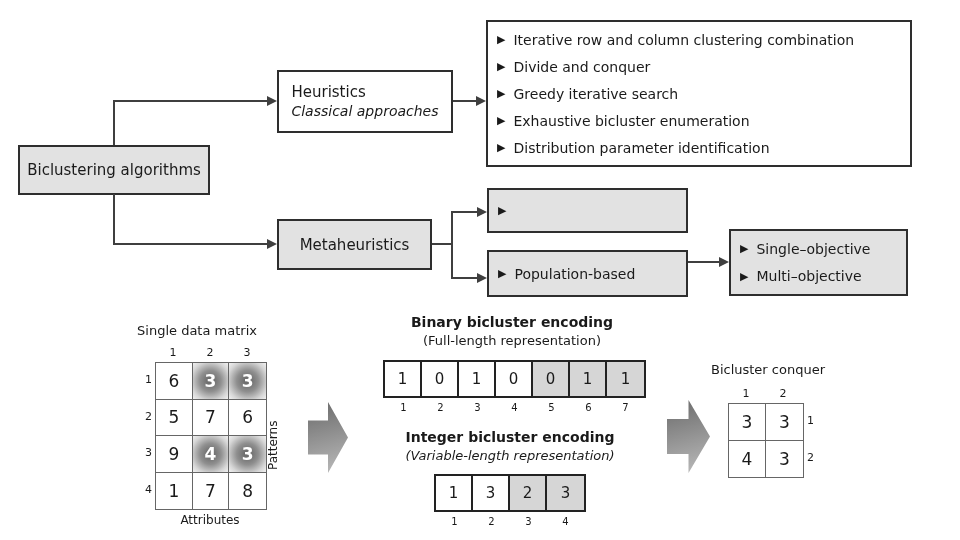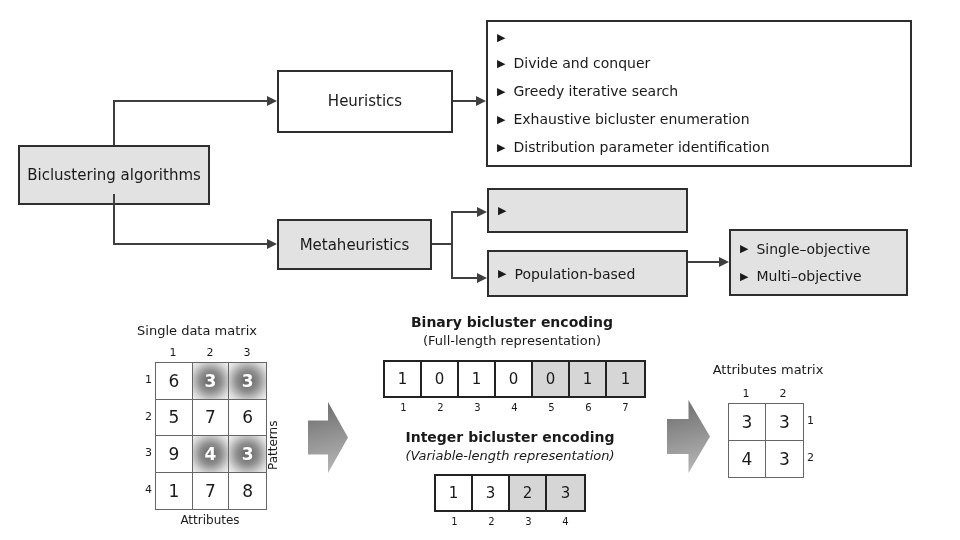--- a/index.html
+++ b/index.html
@@ -7,21 +7,21 @@
     position:relative;width:960px;height:540px;background:#ffffff;
     font-family:"DejaVu Sans","Liberation Sans",sans-serif;color:#1a1a1a;
     overflow:hidden;
     --box-fill:#e2e2e2;--box-border:#2e2e2e;--line:#3f3f3f;
     --cell-shade:#d6d6d6;--arrow-dark:#6a6a6a;--arrow-light:#bcbcbc;--grid-line:#666;
   }
   .box{position:absolute;box-sizing:border-box;border:2px solid var(--box-border);
        display:flex;align-items:center;justify-content:center;background:#fff;}
   .box.gray{background:var(--box-fill);}
   .box .stack{text-align:left;line-height:1.35;}
-  .root-box{left:18px;top:145px;width:192px;height:60px;font-size:15px;}
+  .root-box{left:18px;top:145px;width:192px;height:50px;font-size:15px;}
   .heur-box{left:277px;top:70px;width:176px;height:63px;font-size:15px;}
   .heur-box .sub{font-style:italic;font-size:14px;}
   .list-box{left:486px;top:20px;width:426px;height:147px;align-items:stretch;justify-content:flex-start;}
   .list-inner{display:flex;flex-direction:column;justify-content:space-around;padding:4px 6px 4px 9px;width:100%;}
   .li{display:flex;align-items:center;font-size:14px;white-space:nowrap;}
   .bullet{font-size:11px;margin-right:8px;line-height:1;}
   .meta-box{left:277px;top:219px;width:155px;height:51px;font-size:15px;}
   .child-box{width:201px;height:45px;justify-content:flex-start;padding-left:9px;font-size:14px;}
   .child1{left:487px;top:188px;}
   .child2{left:487px;top:250px;height:47px;}
@@ -60,27 +60,29 @@
 
 <div class="canvas" style="--box-fill: #e2e2e2; --box-border: #2e2e2e; --line: #3f3f3f; --cell-shade: #d6d6d6; --arrow-dark: #6a6a6a; --arrow-light: #bcbcbc;">
 
   <div class="box gray root-box">
     <span>Biclustering algorithms</span>
   </div>
 
   <div class="box heur-box">
     <div class="stack">
       <div>Heuristics</div>
+      <div class="sub">Classical approaches</div>
     </div>
   </div>
 
   <div class="box list-box">
     <div class="list-inner" id="heur-list">
         <div class="li">
           <span class="bullet">▶</span>
+          <span>Iterative row and column clustering combination</span>
         </div>
         <div class="li">
           <span class="bullet">▶</span>
           <span>Divide and conquer</span>
         </div>
         <div class="li">
           <span class="bullet">▶</span>
           <span>Greedy iterative search</span>
         </div>
         <div class="li">
@@ -203,21 +205,21 @@
     </div>
   <div class="idx-row" id="int-idx" style="left:436px;top:516px;">
       <div class="idx">1</div>
       <div class="idx">2</div>
       <div class="idx">3</div>
       <div class="idx">4</div>
     </div>
 
   <div class="bigarrow" style="left:667px;top:400px;width:43px;height:73px;"></div>
 
-  <div class="sec-title" style="left:693px;top:362px;width:150px;">Attributes matrix</div>
+  <div class="sec-title" style="left:693px;top:362px;width:150px;">Bicluster conquer</div>
   <div id="bic-colheads">
       <div class="small-lab" style="left: 739px; top: 387px; width: 14px; position: absolute;">1</div>
       <div class="small-lab" style="left: 776px; top: 387px; width: 14px; position: absolute;">2</div>
     </div>
   <div id="bic-rowlabels">
       <div class="small-lab" style="left: 807px; top: 414px; width: 14px; position: absolute; text-align: left;">1</div>
       <div class="small-lab" style="left: 807px; top: 451px; width: 14px; position: absolute; text-align: left;">2</div>
     </div>
   <div class="grid" id="bic-grid" style="left:728px;top:403px;grid-template-columns:repeat(2,37px);grid-auto-rows:36.5px;">
       <div class="cell">3</div>

